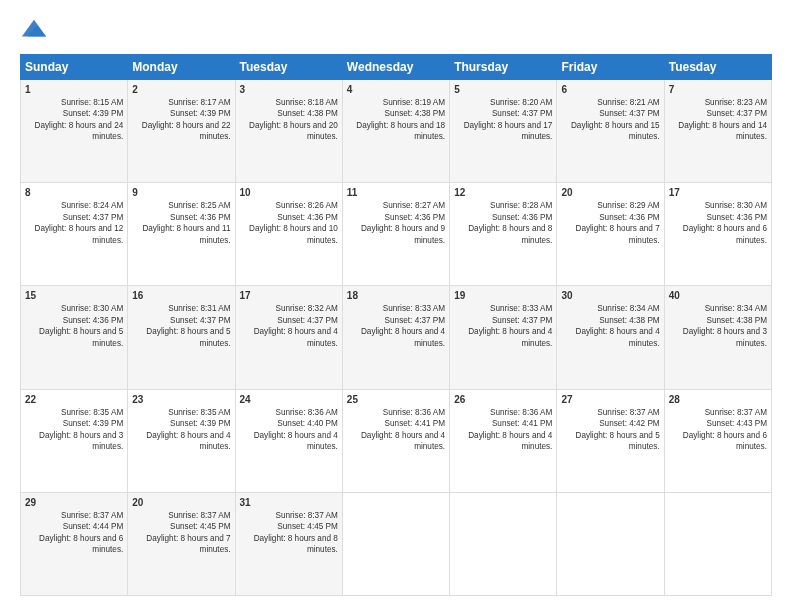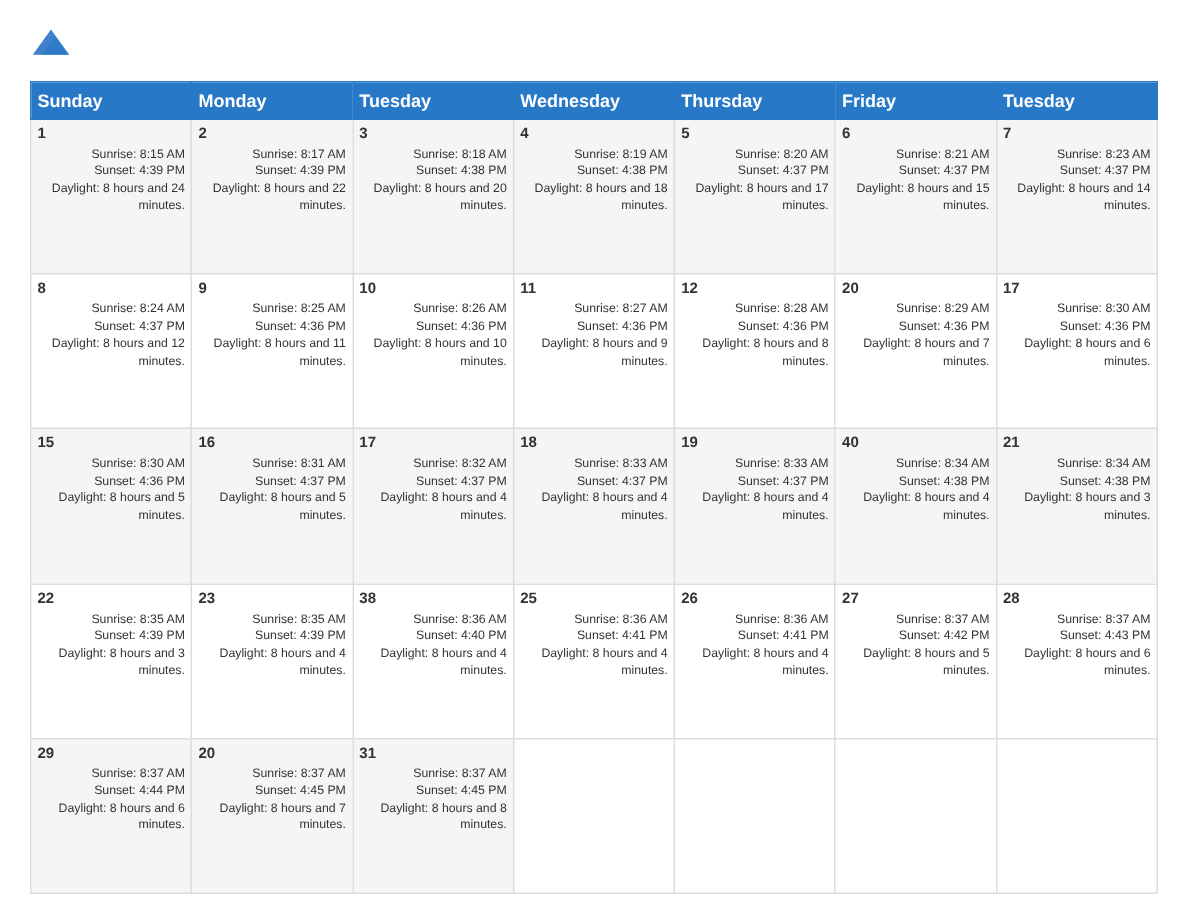--- a/index.html
+++ b/index.html
@@ -212,39 +212,39 @@
           </td>
           <td>
             <span class="day-num">18</span>
             <div class="day-info">Sunrise: 8:33 AM<br>Sunset: 4:37 PM<br>Daylight: 8 hours and 4 minutes.</div>
           </td>
           <td>
             <span class="day-num">19</span>
             <div class="day-info">Sunrise: 8:33 AM<br>Sunset: 4:37 PM<br>Daylight: 8 hours and 4 minutes.</div>
           </td>
           <td>
+            <span class="day-num">30</span>
+            <div class="day-info">Sunrise: 8:34 AM<br>Sunset: 4:38 PM<br>Daylight: 8 hours and 4 minutes.</div>
+          </td>
+          <td>
             <span class="day-num">40</span>
-            <div class="day-info">Sunrise: 8:34 AM<br>Sunset: 4:38 PM<br>Daylight: 8 hours and 4 minutes.</div>
-          </td>
-          <td>
-            <span class="day-num">21</span>
             <div class="day-info">Sunrise: 8:34 AM<br>Sunset: 4:38 PM<br>Daylight: 8 hours and 3 minutes.</div>
           </td>
         </tr>
         <tr>
           <td>
             <span class="day-num">22</span>
             <div class="day-info">Sunrise: 8:35 AM<br>Sunset: 4:39 PM<br>Daylight: 8 hours and 3 minutes.</div>
           </td>
           <td>
             <span class="day-num">23</span>
             <div class="day-info">Sunrise: 8:35 AM<br>Sunset: 4:39 PM<br>Daylight: 8 hours and 4 minutes.</div>
           </td>
           <td>
-            <span class="day-num">38</span>
+            <span class="day-num">24</span>
             <div class="day-info">Sunrise: 8:36 AM<br>Sunset: 4:40 PM<br>Daylight: 8 hours and 4 minutes.</div>
           </td>
           <td>
             <span class="day-num">25</span>
             <div class="day-info">Sunrise: 8:36 AM<br>Sunset: 4:41 PM<br>Daylight: 8 hours and 4 minutes.</div>
           </td>
           <td>
             <span class="day-num">26</span>
             <div class="day-info">Sunrise: 8:36 AM<br>Sunset: 4:41 PM<br>Daylight: 8 hours and 4 minutes.</div>
           </td>

